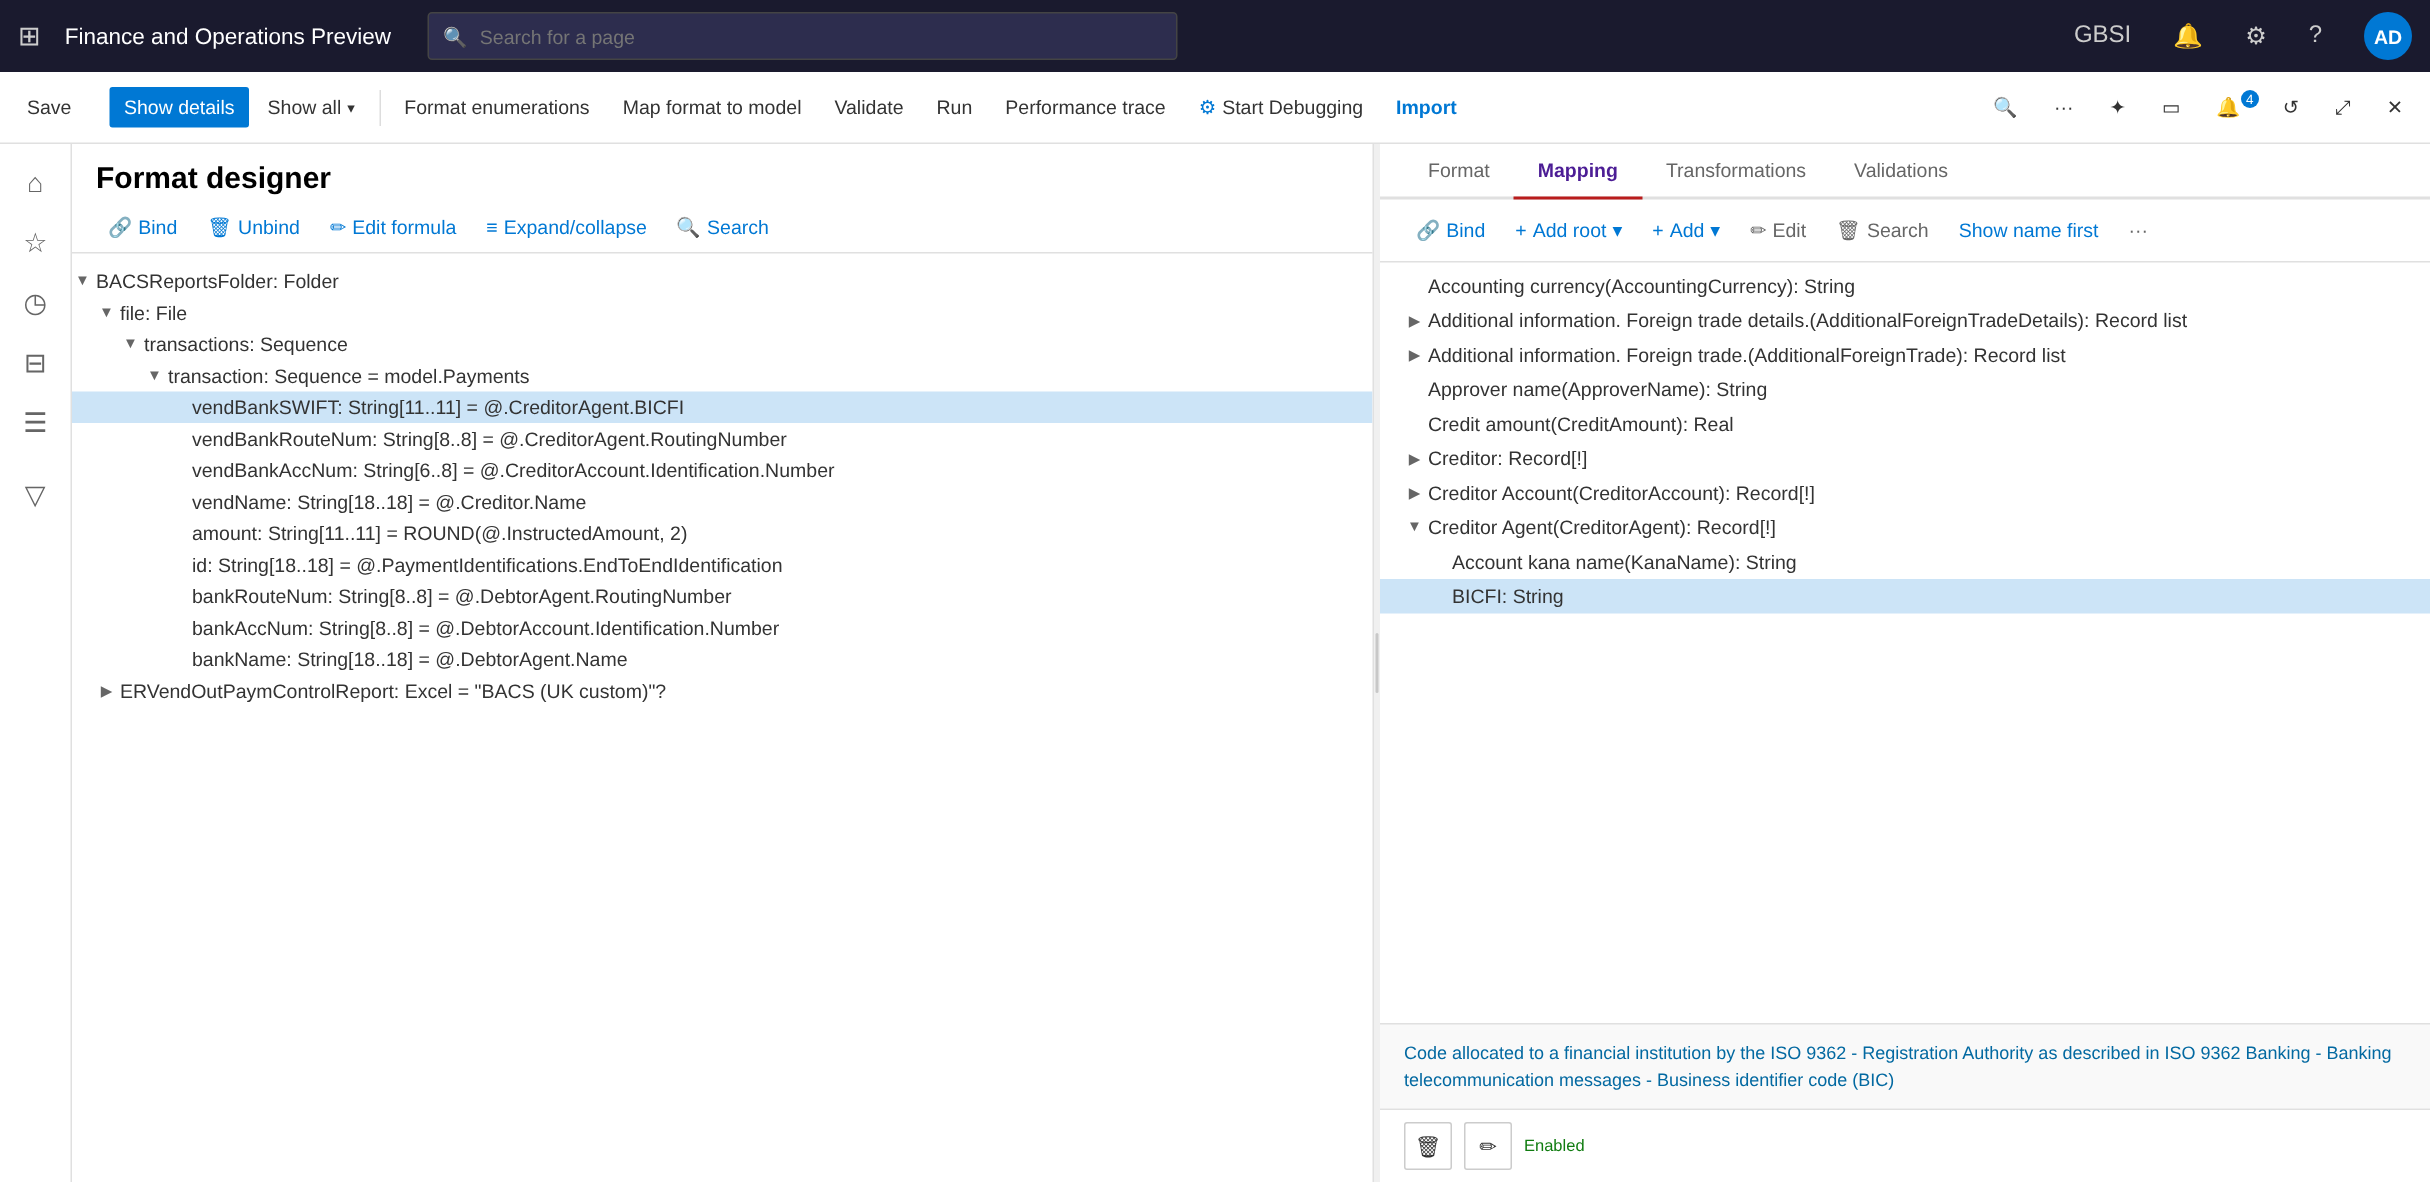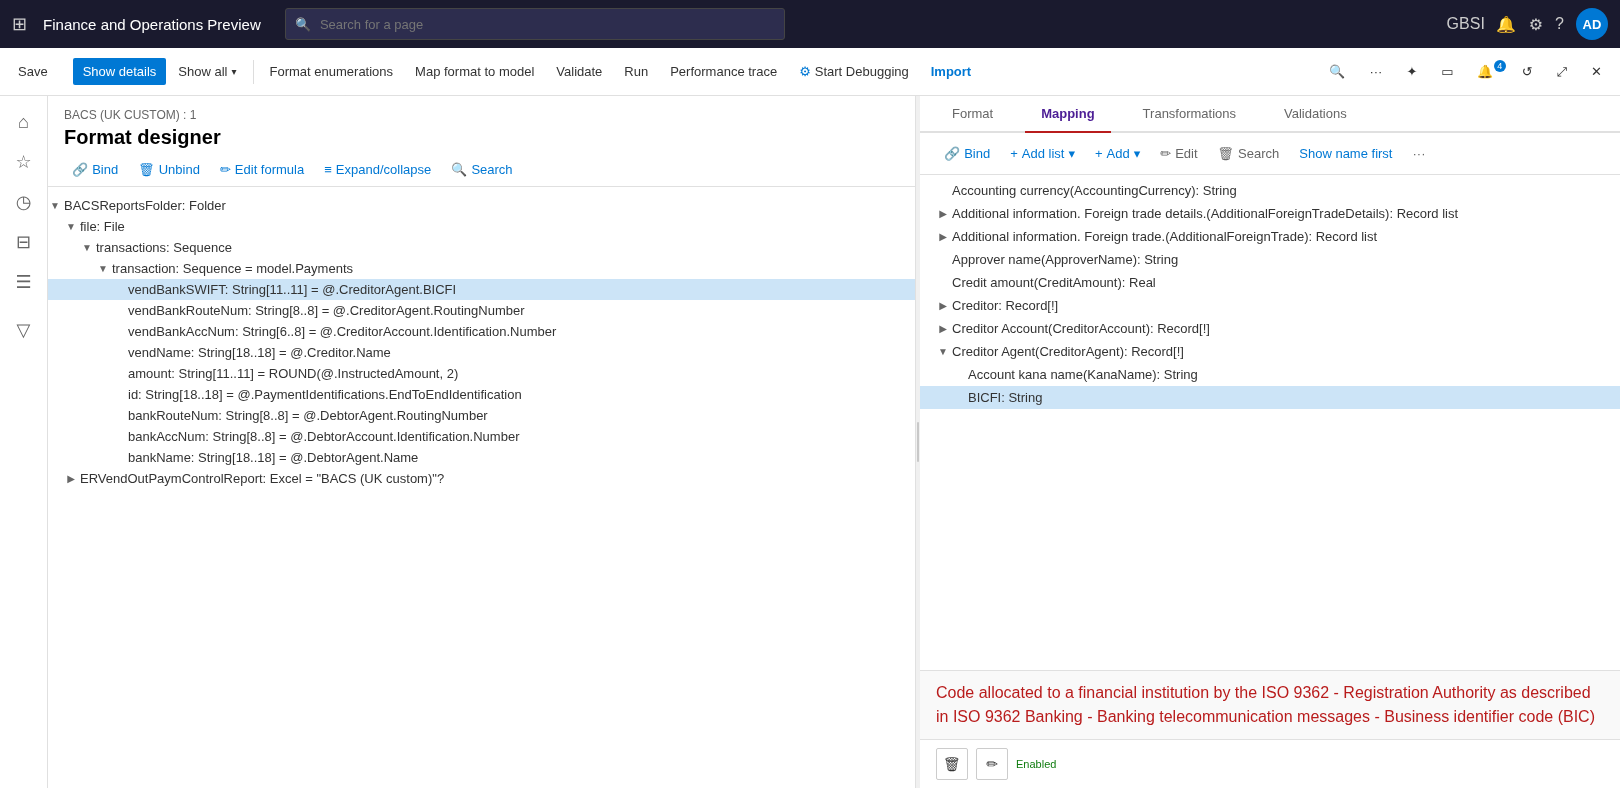--- a/index.html
+++ b/index.html
@@ -35,21 +35,21 @@
       border: none;
       outline: none;
       color: #ccc;
       font-size: 13px;
       width: 100%;
     }
     .topbar-right {
       margin-left: auto;
       display: flex;
       align-items: center;
-      gap: 12px;
+      gap: 28px;
       color: #fff;
     }
     .topbar-right .user-badge {
       background: #0078d4;
       border-radius: 50%;
       width: 32px; height: 32px;
       display: flex; align-items: center; justify-content: center;
       font-weight: 700; font-size: 13px; text-align: center;
     }
     .topbar-icon { font-size: 16px; color: #ccc; cursor: pointer; }
@@ -186,21 +186,21 @@
       flex-shrink: 0;
       background: #fff;
       display: flex;
       flex-direction: column;
     }
 
     .right-tabs {
       display: flex;
       border-bottom: 2px solid #e0e0e0;
       padding: 0 16px;
-      gap: 16px;
+      gap: 0;
     }
     .right-tab {
       padding: 10px 16px;
       cursor: pointer;
       font-size: 13px;
       color: #666;
       border-bottom: 2px solid transparent;
       margin-bottom: -2px;
     }
     .right-tab.active { color: #4c1d95; border-bottom: 2px solid #b91c1c; font-weight: 600; }
@@ -240,22 +240,22 @@
     }
     .mapping-item.selected { background: #cce4f7; }
     .mapping-indent { display: inline-block; width: 16px; flex-shrink: 0; }
     .mapping-toggle { display: inline-block; width: 14px; flex-shrink: 0; font-size: 10px; color: #666; text-align: center; }
     .mapping-label { padding-left: 2px; }
 
     .description-panel {
       background: #f9f9f9;
       border-top: 1px solid #e0e0e0;
       padding: 10px 16px;
-      font-size: 16px;
-      color: #b91c1c;
+      font-size: 12px;
+      color: #0369a1;
       line-height: 1.5;
     }
 
     .bottom-actions {
       display: flex;
       align-items: center;
       gap: 8px;
       padding: 8px 16px;
       border-top: 1px solid #e0e0e0;
     }
@@ -355,21 +355,20 @@
     <div class="sidebar-nav-icon">⌂</div>
     <div class="sidebar-nav-icon">☆</div>
     <div class="sidebar-nav-icon">◷</div>
     <div class="sidebar-nav-icon">⊟</div>
     <div class="sidebar-nav-icon">☰</div>
     <div style="margin-top:8px;" class="sidebar-nav-icon">▽</div>
   </div>
 
   <div class="left-panel">
     <div class="panel-header">
-      <div class="breadcrumb">BACS (UK CUSTOM) : 1</div>
       <div class="page-title">Format designer</div>
     </div>
 
     <div class="left-toolbar">
       <button class="left-toolbar-btn">
         <span>🔗</span>
         <span>Bind</span>
       </button>
       <button class="left-toolbar-btn">
         <span>🗑</span>
@@ -503,21 +502,21 @@
       <div class="right-tab">Validations</div>
     </div>
 
     <div class="right-toolbar">
       <button class="right-toolbar-btn">
         <span>🔗</span>
         <span>Bind</span>
       </button>
       <button class="right-toolbar-btn">
         <span>+</span>
-        <span>Add list</span>
+        <span>Add root</span>
         <span class="chevron">▾</span>
       </button>
       <button class="right-toolbar-btn">
         <span>+</span>
         <span>Add</span>
         <span class="chevron">▾</span>
       </button>
       <button class="right-toolbar-btn muted">
         <span>✏</span>
         <span>Edit</span>

